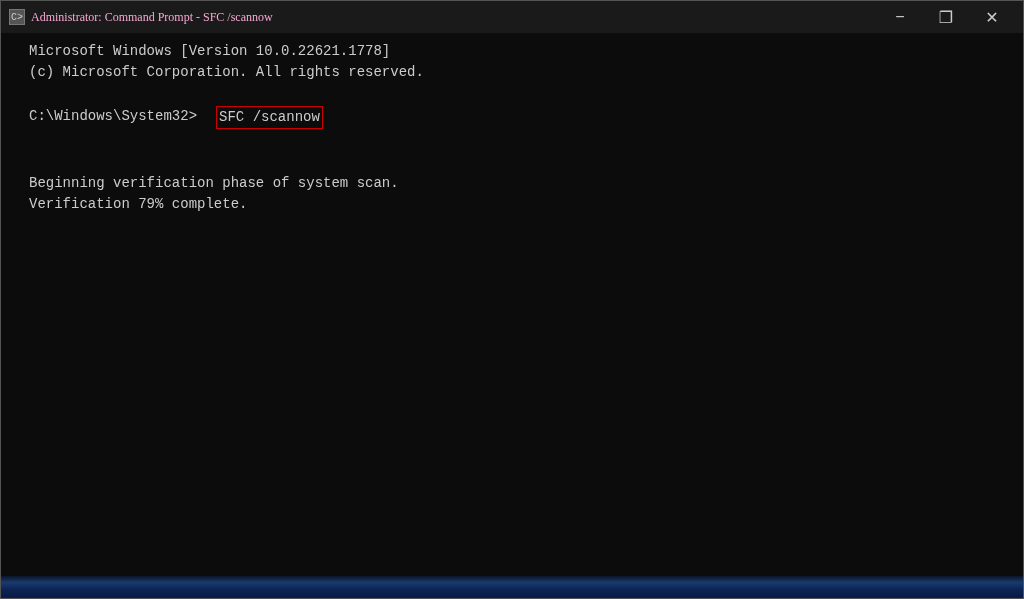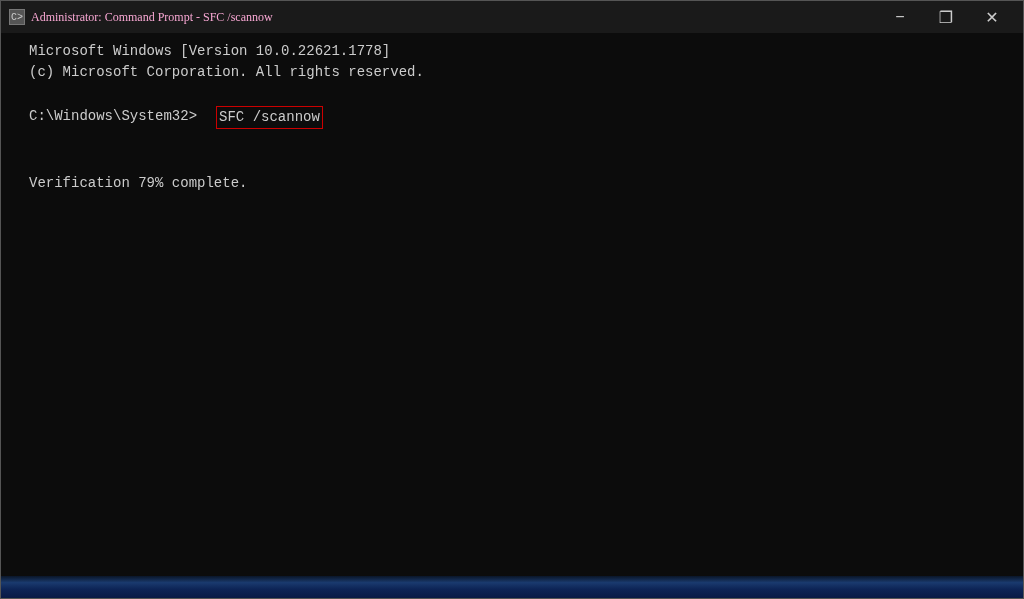--- a/index.html
+++ b/index.html
@@ -138,17 +138,18 @@
   <div class="terminal-body">
     <div class="terminal-line">Microsoft Windows [Version 10.0.22621.1778]</div>
     <div class="terminal-line">(c) Microsoft Corporation. All rights reserved.</div>
     <div class="empty-line"></div>
     <div class="command-line">
       <span class="prompt">C:\Windows\System32&gt;</span>
         <span class="command-highlight">SFC /scannow</span>
     </div>
     <div class="empty-line"></div>
     <div class="empty-line"></div>
+    <div class="terminal-line">Beginning verification phase of system scan.</div>
     <div class="terminal-line">Verification 79% complete.</div>
   </div>
 
   <div class="terminal-bottom-bar"></div>
 </div>
 
 </body></html>

